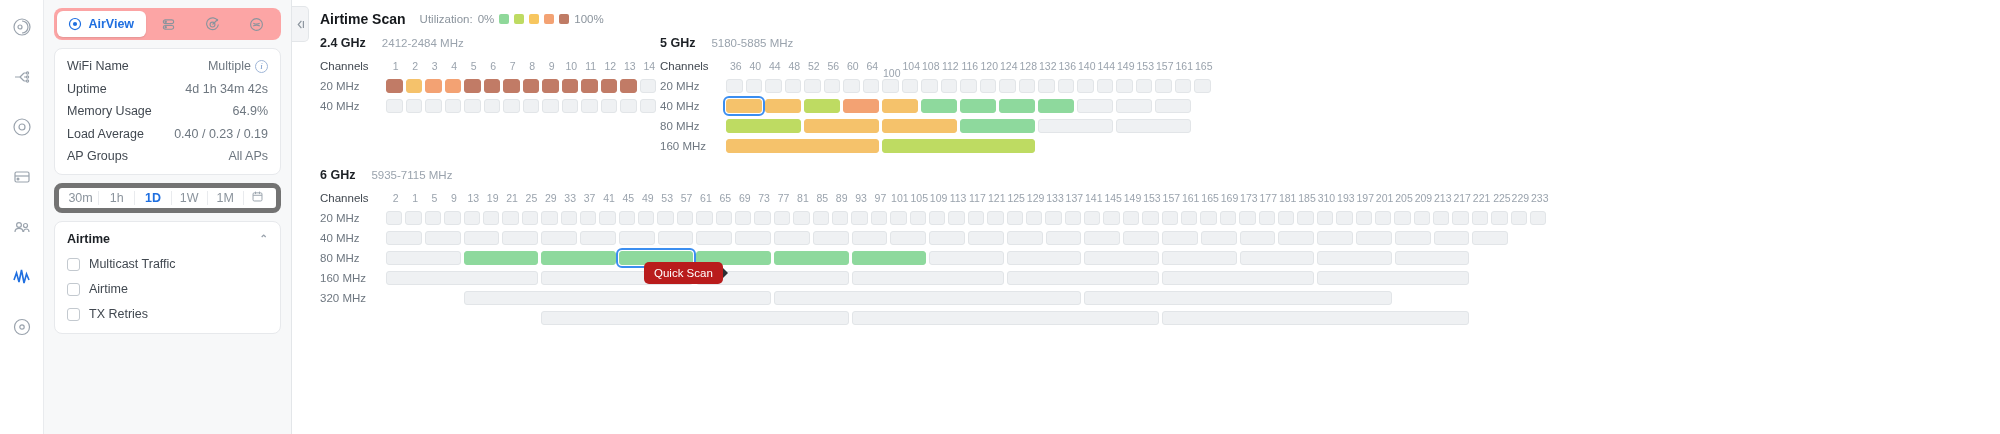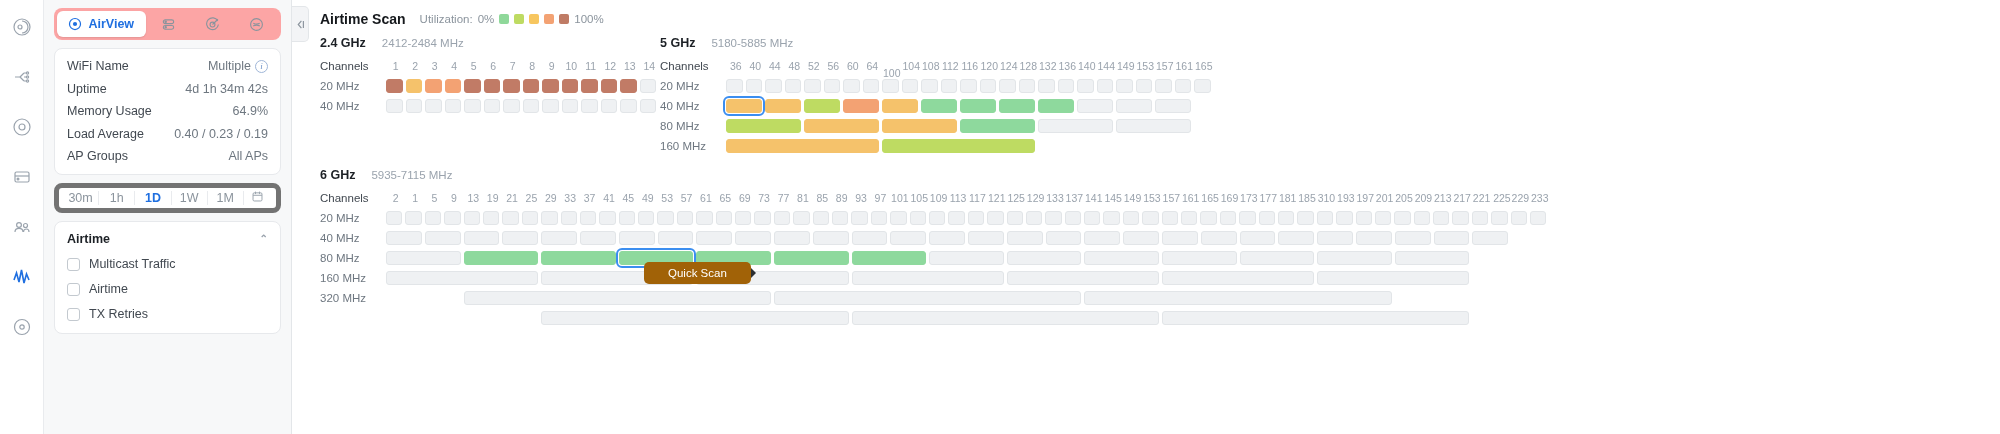--- a/index.html
+++ b/index.html
@@ -113,22 +113,22 @@
   .cells { display: flex; align-items: center; }
   .chn {
     font-size: 10.5px; color: #9aa3ad; text-align: center;
   }
   .cell {
     height: 14px; border-radius: 3px; background: #eff1f3; border: 1px solid #e2e5e8;
   }
   .cell.sel { outline: 2px solid #3b8ef0; outline-offset: 1px; }
 
   .tooltip {
-    position: absolute; background: #a16207; color: #fff; font-size: 11.5px;
-    padding: 5px 24px; border-radius: 5px; white-space: nowrap; z-index: 20;
+    position: absolute; background: #b91c1c; color: #fff; font-size: 11.5px;
+    padding: 5px 10px; border-radius: 5px; white-space: nowrap; z-index: 20;
   }
   .tooltip:after {
     content: ""; position: absolute; right: -5px; top: 50%; margin-top: -5px;
     border-top: 5px solid transparent; border-bottom: 5px solid transparent;
     border-left: 5px solid #2b2f33;
   }
 </style>
 </head>
 <body>
 

